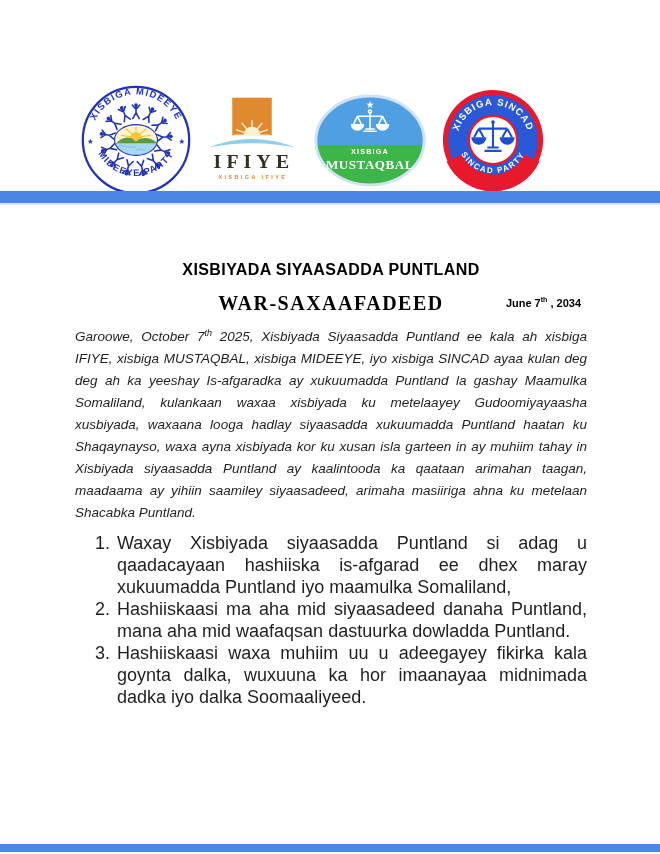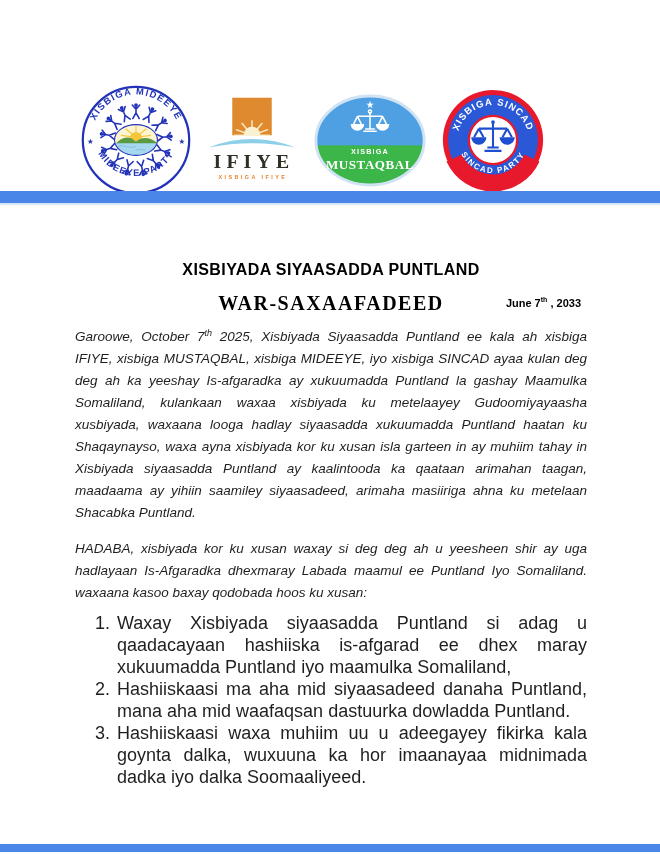--- a/index.html
+++ b/index.html
@@ -185,26 +185,25 @@
     </svg>
   </header>
 
   <div class="top-rule"></div>
 
   <main class="content">
     <h1 class="doc-title">XISBIYADA SIYAASADDA PUNTLAND</h1>
 
     <div class="subtitle-row">
       <h2 class="doc-subtitle">WAR-SAXAAFADEED</h2>
-      <div class="doc-date"><span>June 7</span><sup>th</sup><span> , 2033</span></div>
+      <div class="doc-date"><span>June 7</span><sup>th</sup><span> , 2034</span></div>
     </div>
 
     <p class="body-par"><span>Garoowe, October 7</span><sup>th</sup><span> 2025, Xisbiyada Siyaasadda Puntland ee kala ah xisbiga IFIYE, xisbiga MUSTAQBAL, xisbiga MIDEEYE, iyo xisbiga SINCAD ayaa kulan deg deg ah ka yeeshay Is-afgaradka ay xukuumadda Puntland la gashay Maamulka Somaliland, kulankaan waxaa xisbiyada ku metelaayey Gudoomiyayaasha xusbiyada, waxaana looga hadlay siyaasadda xukuumadda Puntland haatan ku Shaqaynayso, waxa ayna xisbiyada kor ku xusan isla garteen in ay muhiim tahay in Xisbiyada siyaasadda Puntland ay kaalintooda ka qaataan arimahan taagan, maadaama ay yihiin saamiley siyaasadeed, arimaha masiiriga ahna ku metelaan Shacabka Puntland.</span></p>
 
-    <p class="body-par par-2">HADABA, xisbiyada kor ku xusan waxay si deg deg ah u yeesheen shir ay uga hadlayaan Is-Afgaradka dhexmaray Labada maamul ee Puntland Iyo Somaliland. waxaana kasoo baxay qodobada hoos ku xusan:</p>
 
     <ol class="res-list">
       <li>Waxay Xisbiyada siyaasadda Puntland si adag u qaadacayaan hashiiska is-afgarad ee dhex maray xukuumadda Puntland iyo maamulka Somaliland,</li>
       <li>Hashiiskaasi ma aha mid siyaasadeed danaha Puntland, mana aha mid waafaqsan dastuurka dowladda Puntland.</li>
       <li>Hashiiskaasi waxa muhiim uu u adeegayey fikirka kala goynta dalka, wuxuuna ka hor imaanayaa midnimada dadka iyo dalka Soomaaliyeed.</li>
     </ol>
   </main>
 
   <div class="bottom-rule"></div>
 </div>

